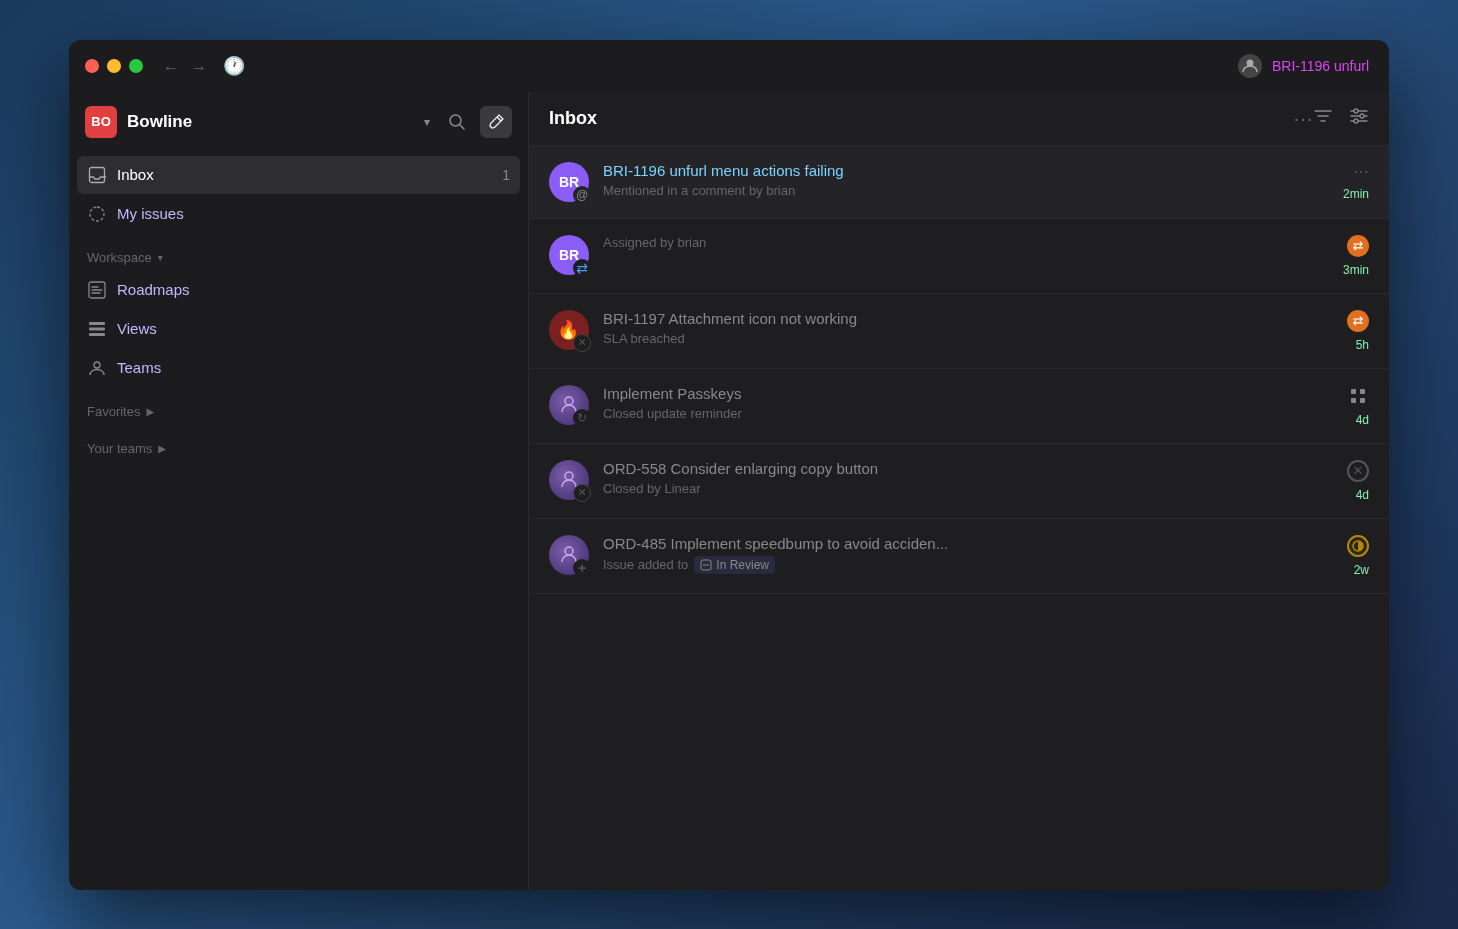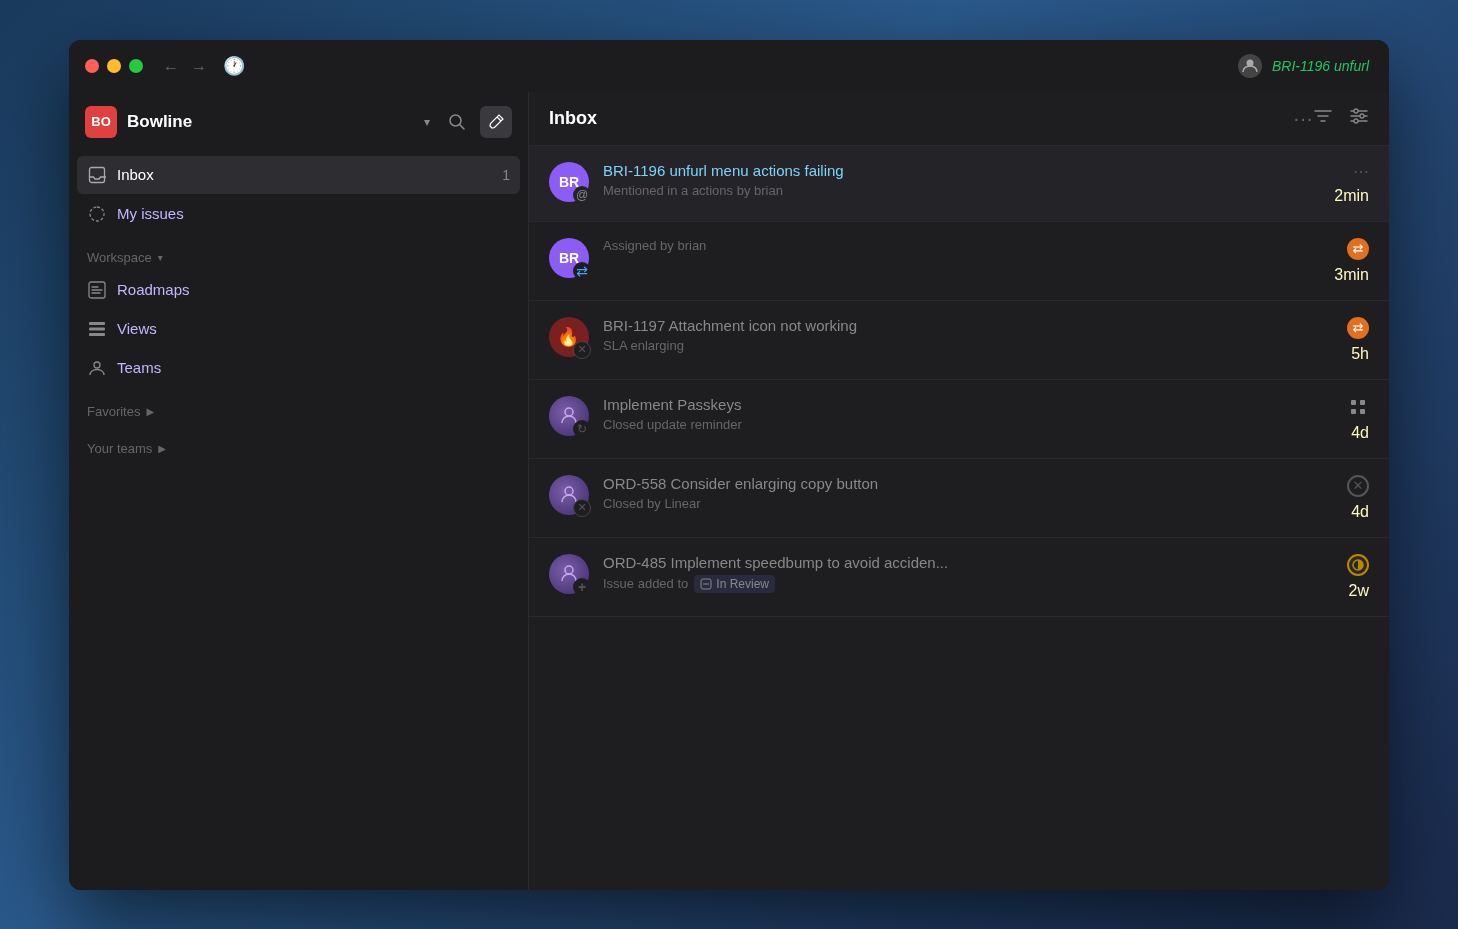--- a/index.html
+++ b/index.html
@@ -318,22 +318,22 @@
       font-size: 13px;
     }
     .item-meta {
       display: flex;
       flex-direction: column;
       align-items: flex-end;
       gap: 6px;
       flex-shrink: 0;
     }
     .item-time {
-      color: #fef9c3;
-      font-size: 16px;
+      color: #86efac;
+      font-size: 12px;
     }
     .item-status-icon {
       width: 22px;
       height: 22px;
       border-radius: 50%;
       display: flex;
       align-items: center;
       justify-content: center;
       font-size: 13px;
     }
@@ -377,21 +377,21 @@
       <span class="nav-arrow">→</span>
       <span class="nav-clock">🕐</span>
     </div>
     <div class="titlebar-right">
       <div class="titlebar-right-icon">
         <svg width="16" height="16" viewBox="0 0 16 16" fill="#aaa">
             <circle cx="8" cy="5" r="3.5" fill="#aaa"></circle>
             <path d="M1 14c0-3.5 3-6 7-6s7 2.5 7 6" stroke="#aaa" stroke-width="1.5" fill="none"></path>
           </svg>
       </div>
-      <span style="color:#22c55e;font-size:14px;font-style:italic;">BRI-1196 unfurl</span>
+      <span style="color:#d946ef;font-size:14px;">BRI-1196 unfurl</span>
     </div>
   </div>
 
   <div class="main-content">
 
     <div class="sidebar">
 
       <div class="sidebar-header">
         <div class="workspace-avatar">BO</div>
         <span class="workspace-name">Bowline</span>
@@ -510,21 +510,21 @@
 
       <div class="inbox-list">
 
         <div class="inbox-item selected">
           <div class="avatar-wrap">
             <div class="avatar blue">BR</div>
             <div class="avatar-badge mention" style="background:#242428;font-size:12px;color:#888;">@</div>
           </div>
           <div class="item-body">
             <div class="item-title">BRI-1196  unfurl menu actions failing</div>
-            <div class="item-subtitle">Mentioned in a actions by brian</div>
+            <div class="item-subtitle">Mentioned in a comment by brian</div>
           </div>
           <div class="item-meta">
             <span class="loading-dots">⋯</span>
             <span class="item-time">2min</span>
           </div>
         </div>
 
         <div class="inbox-item">
           <div class="avatar-wrap">
             <div class="avatar blue">BR</div>
@@ -539,21 +539,21 @@
           </div>
         </div>
 
         <div class="inbox-item">
           <div class="avatar-wrap">
             <div class="avatar dark-red" style="font-size:18px;">🔥</div>
             <div class="avatar-badge" style="background:#1e1e20;font-size:11px;color:#555;border:1.5px solid #444;border-radius:50%;width:18px;height:18px;display:flex;align-items:center;justify-content:center;">✕</div>
           </div>
           <div class="item-body">
             <div class="item-title dimmed">BRI-1197  Attachment icon not working</div>
-            <div class="item-subtitle">SLA enlarging</div>
+            <div class="item-subtitle">SLA breached</div>
           </div>
           <div class="item-meta">
             <div class="item-status-icon orange">⇄</div>
             <span class="item-time">5h</span>
           </div>
         </div>
 
         <div class="inbox-item">
           <div class="avatar-wrap">
             <div class="avatar purple" style="font-size:18px;background: radial-gradient(circle at 40% 40%, #7b5ea7, #3d2a6e);">

